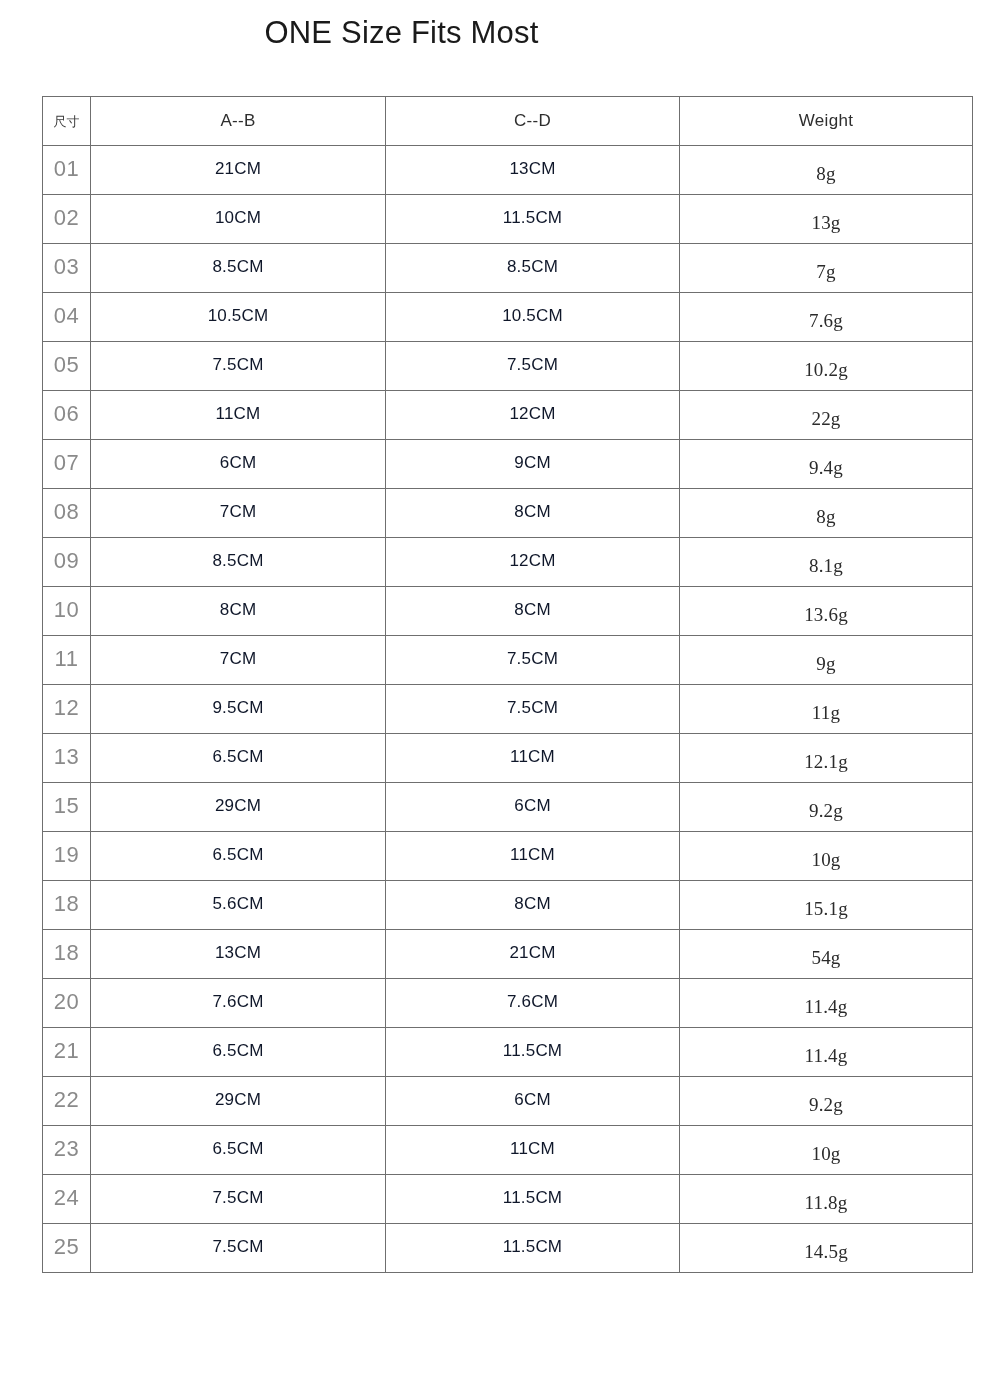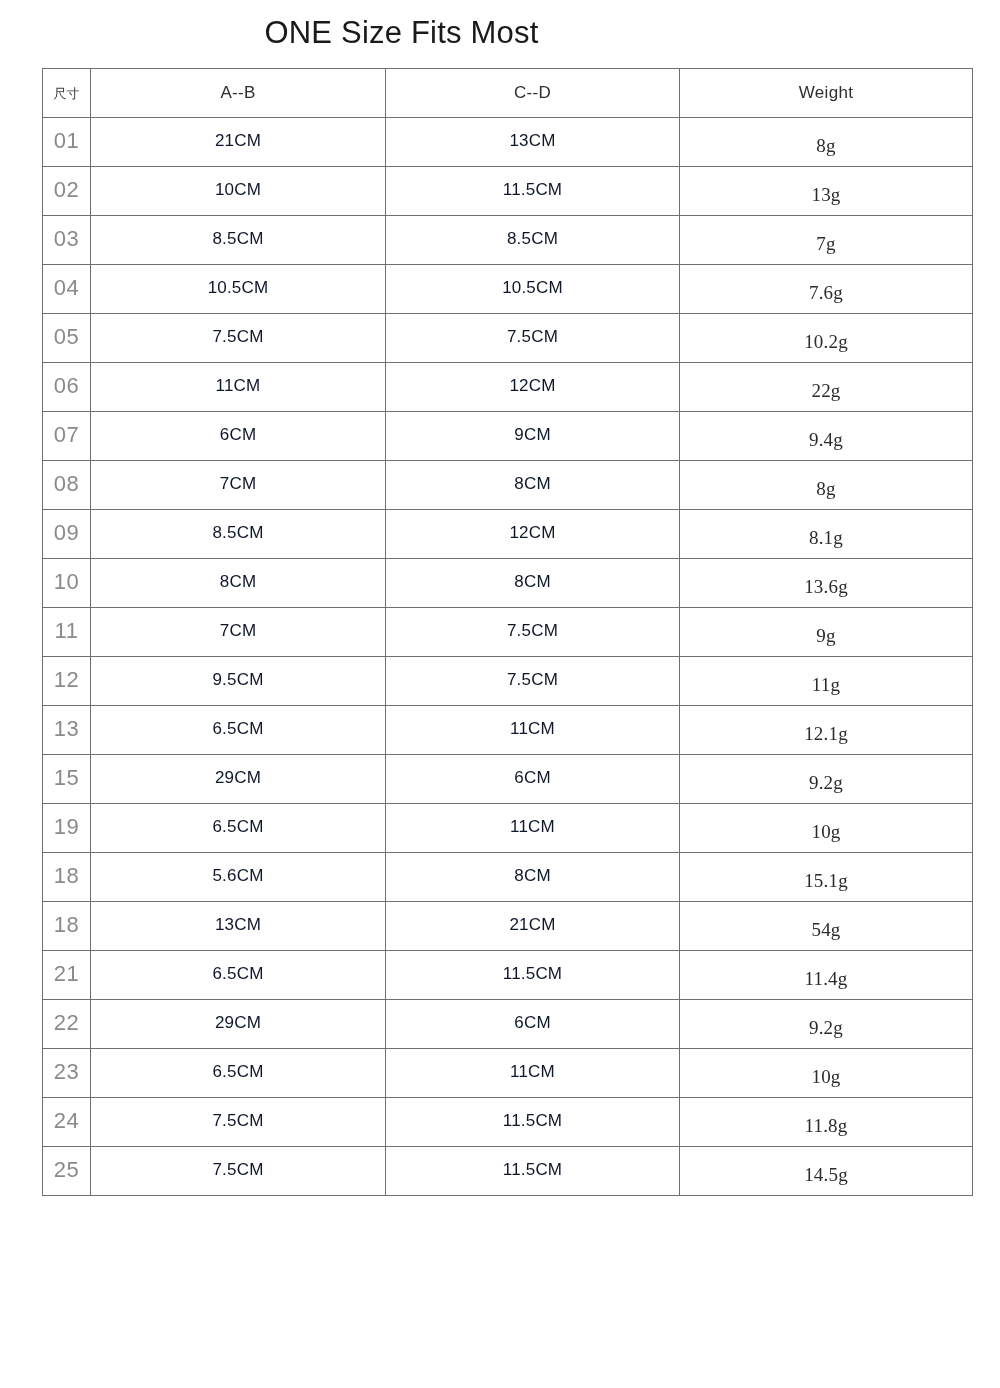--- a/index.html
+++ b/index.html
@@ -36,20 +36,21 @@
   .size-table-wrap {
     position: absolute;
     top: 68px;
     left: 42px;
     width: 930px;
   }
   table.size-table {
     border-collapse: collapse;
     width: 930px;
     table-layout: fixed;
+    margin-top: 28px;
   }
   table.size-table td,
   table.size-table th {
     border: 1px solid #6f6f6f;
     height: 48px;
     padding: 0;
     vertical-align: middle;
     text-align: center;
     font-weight: 400;
   }
@@ -232,20 +233,26 @@
           <td><span class="cell-dim">8CM</span></td>
           <td class="wcell"><span class="cell-weight">15.1g</span></td>
         </tr>
         <tr>
           <td><span class="cell-size">18</span></td>
           <td><span class="cell-dim">13CM</span></td>
           <td><span class="cell-dim">21CM</span></td>
           <td class="wcell"><span class="cell-weight">54g</span></td>
         </tr>
         <tr>
+          <td><span class="cell-size">20</span></td>
+          <td><span class="cell-dim">7.6CM</span></td>
+          <td><span class="cell-dim">7.6CM</span></td>
+          <td class="wcell"><span class="cell-weight">11.4g</span></td>
+        </tr>
+        <tr>
           <td><span class="cell-size">21</span></td>
           <td><span class="cell-dim">6.5CM</span></td>
           <td><span class="cell-dim">11.5CM</span></td>
           <td class="wcell"><span class="cell-weight">11.4g</span></td>
         </tr>
         <tr>
           <td><span class="cell-size">22</span></td>
           <td><span class="cell-dim">29CM</span></td>
           <td><span class="cell-dim">6CM</span></td>
           <td class="wcell"><span class="cell-weight">9.2g</span></td>

